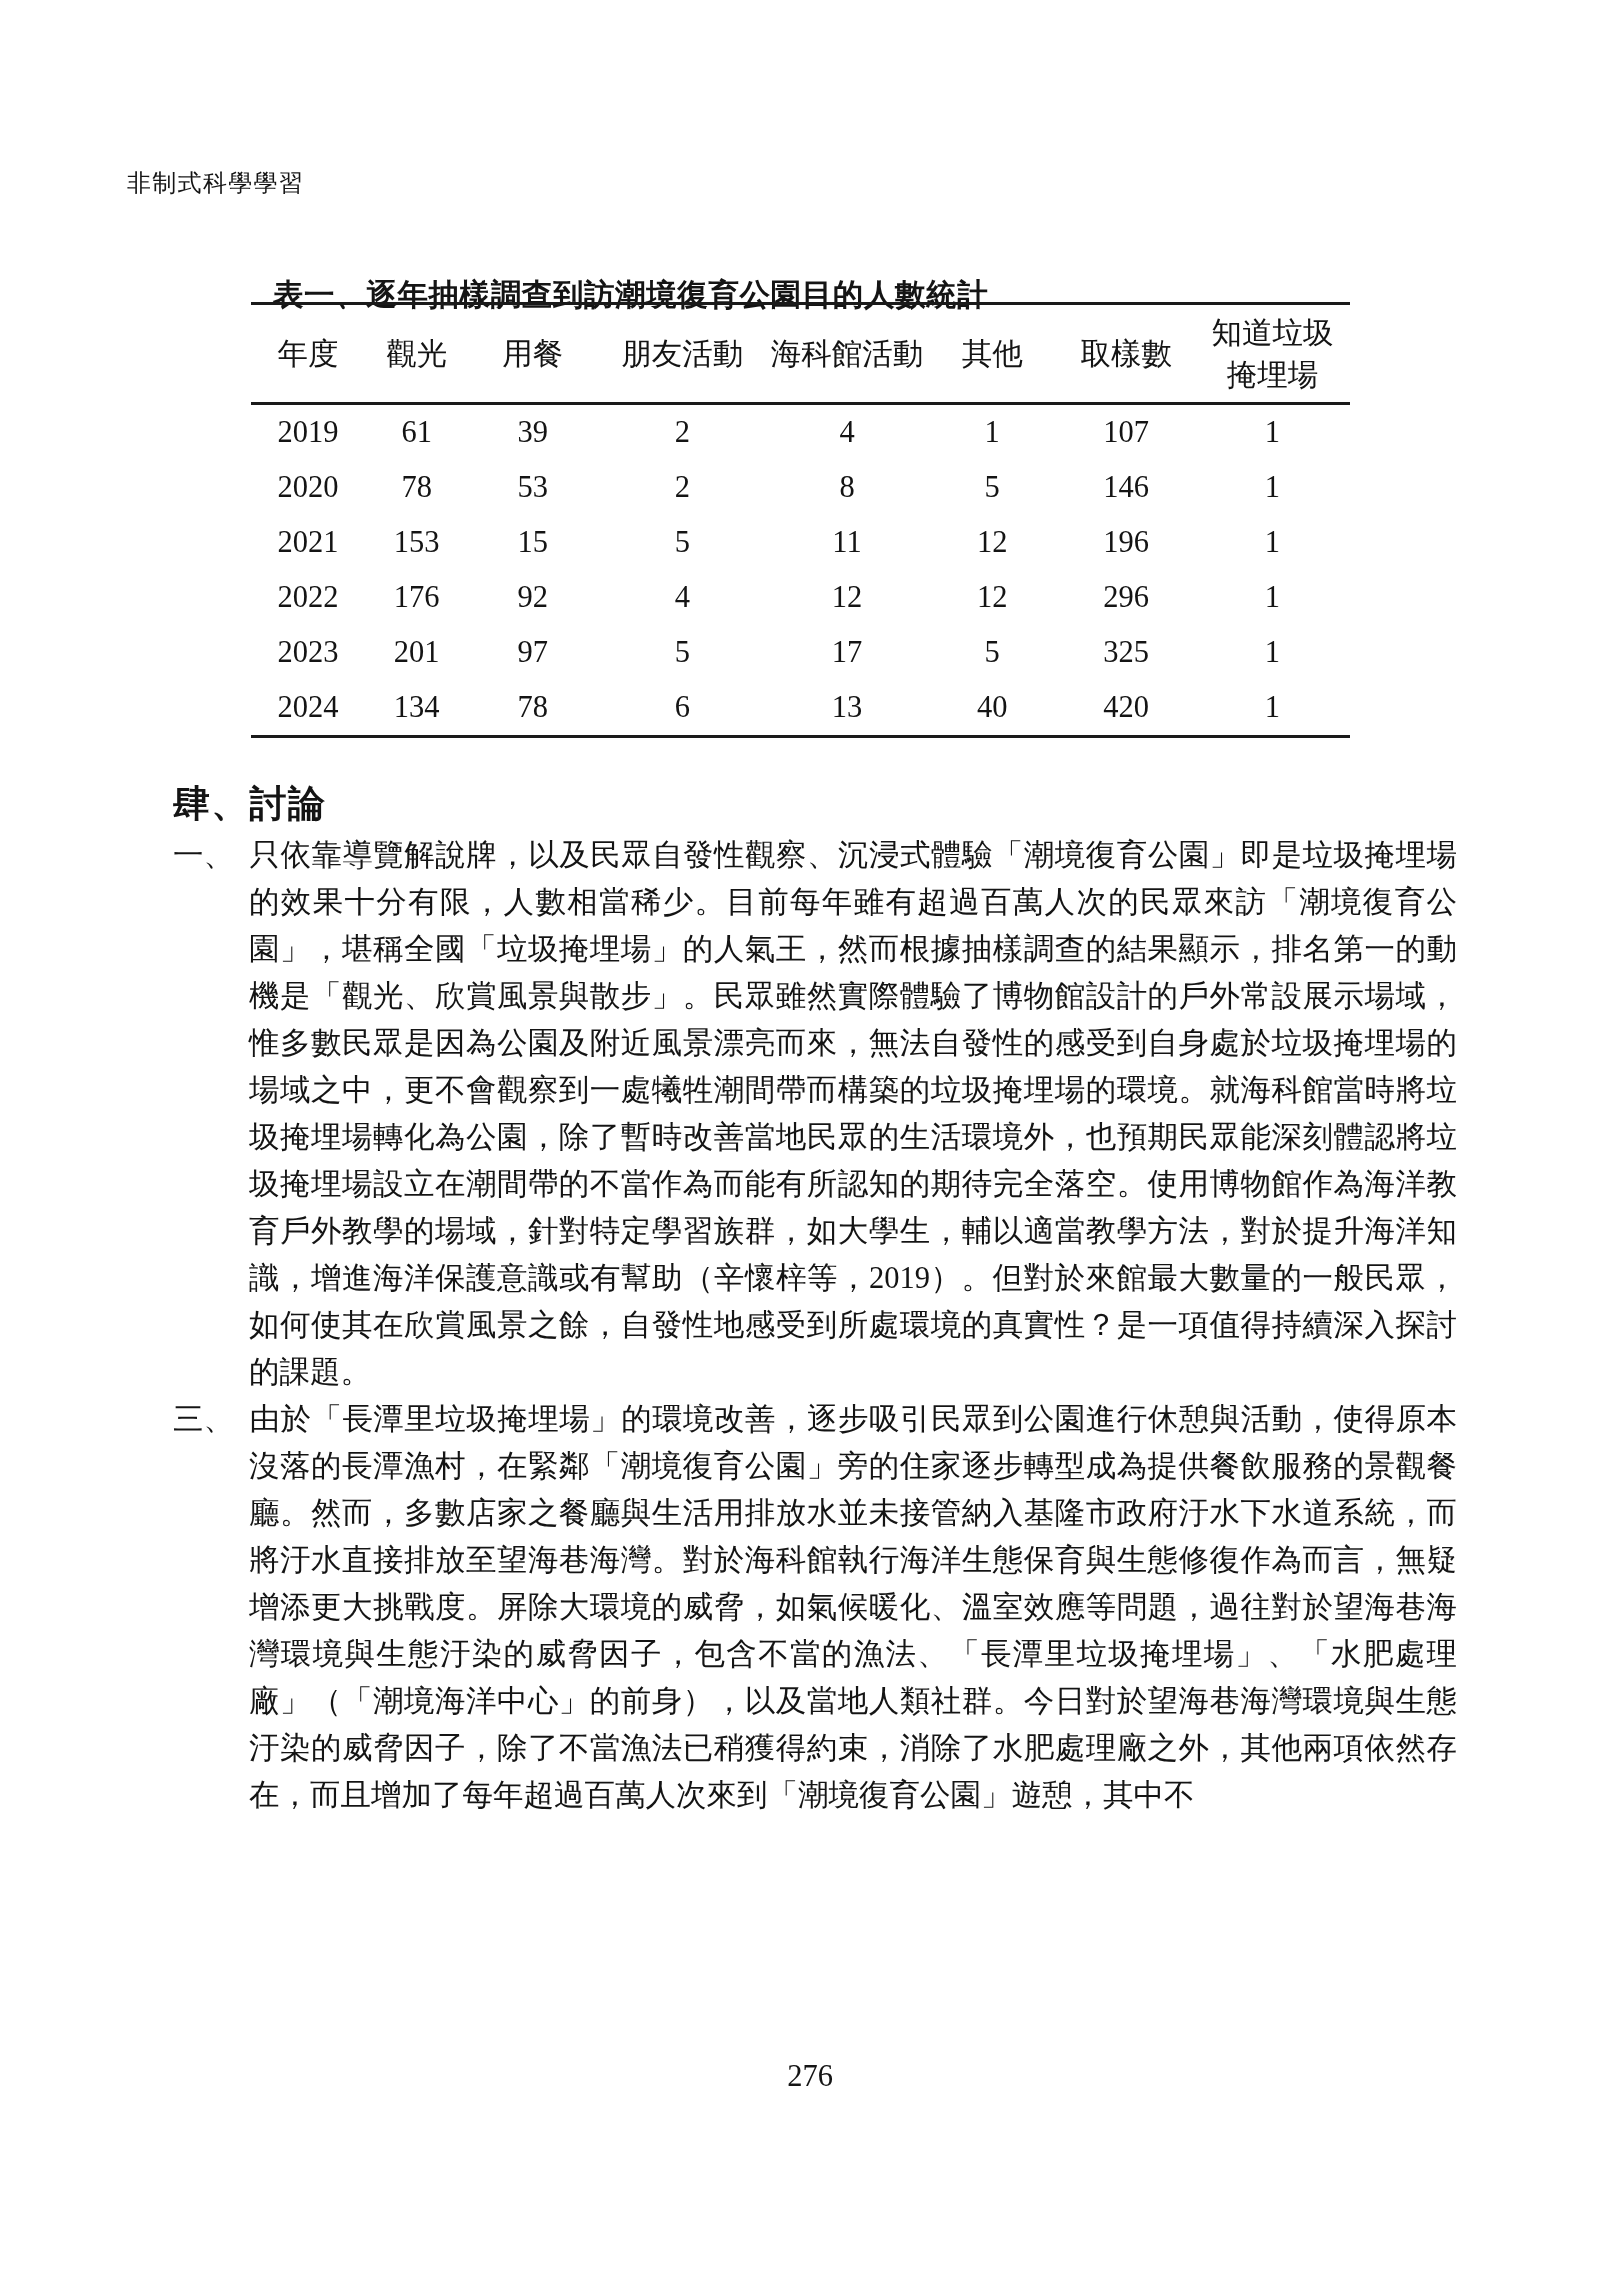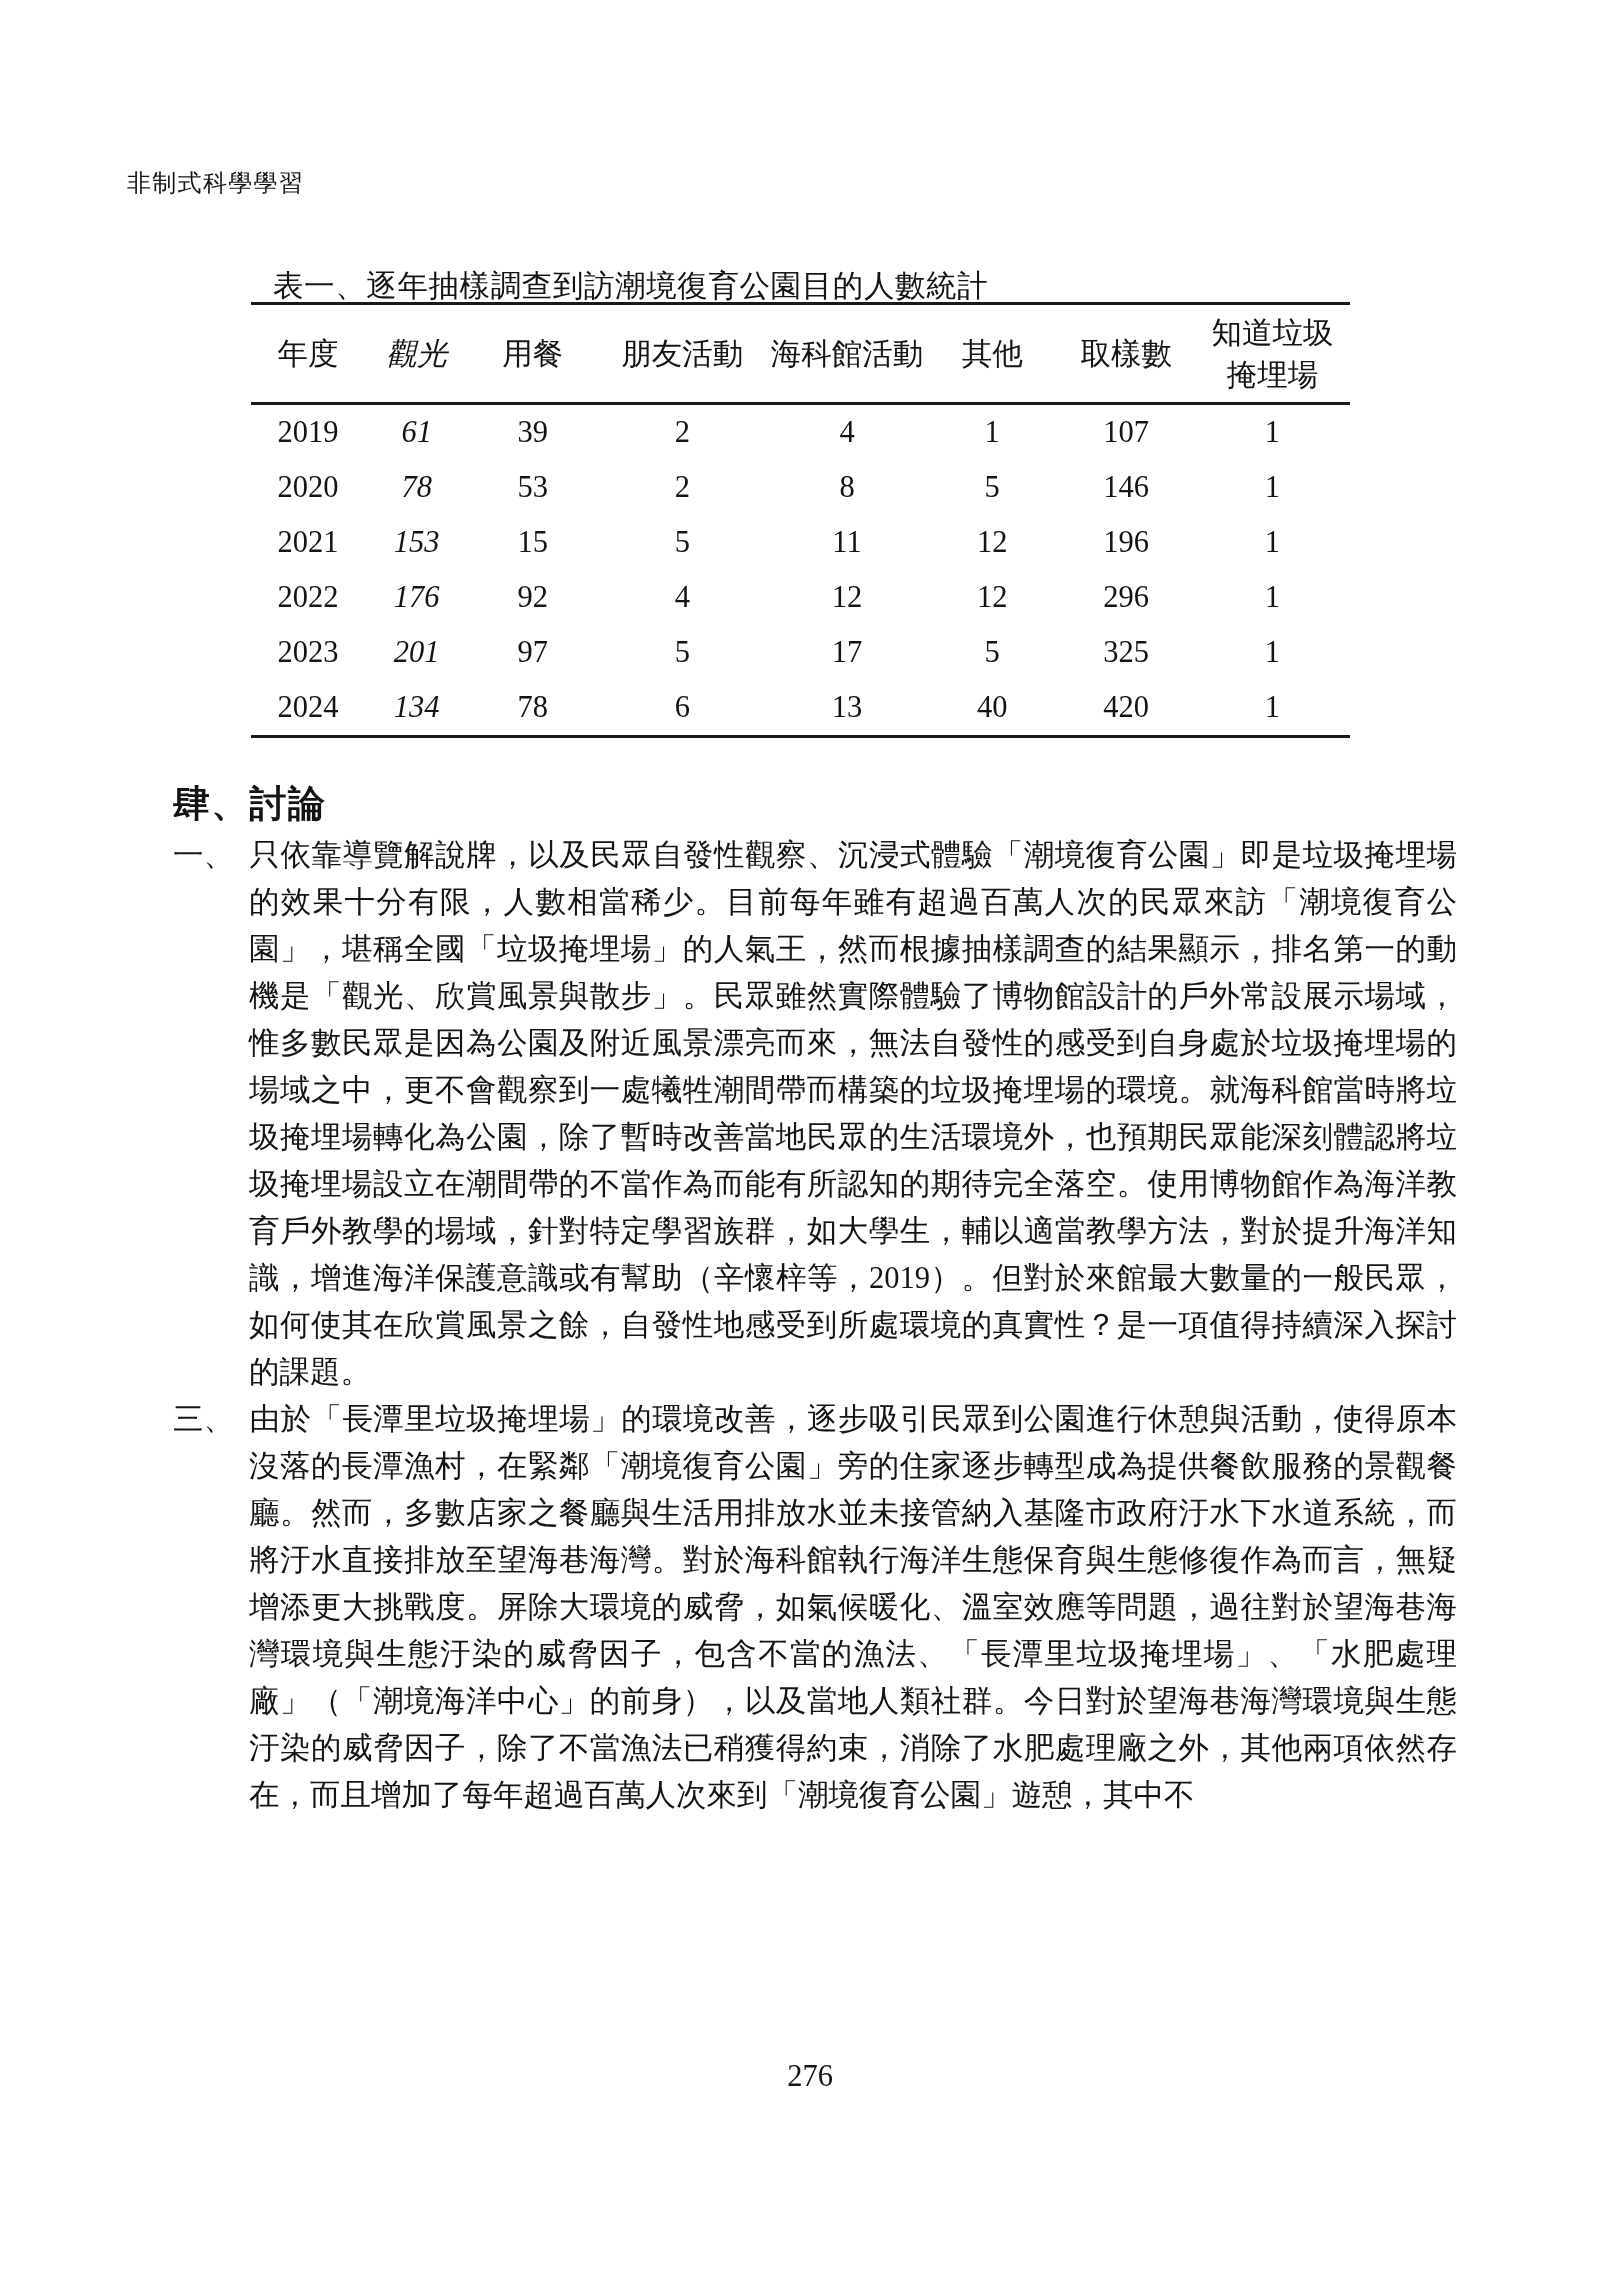--- a/index.html
+++ b/index.html
@@ -19,23 +19,23 @@
     position: absolute;
     left: 127px;
     top: 169px;
     font-size: 24px;
     line-height: 1.2;
     letter-spacing: 1.3px;
   }
   .table-title {
     position: absolute;
     left: 273px;
-    top: 266px;
-    font-size: 30.5px;
-    font-weight: normal;
+    top: 275px;
+    font-size: 30.5px;
+    font-weight: bold;
     letter-spacing: 0.6px;
   }
   .data-table {
     position: absolute;
     left: 251px;
     top: 302px;
     width: 1099px;
     border-collapse: collapse;
     table-layout: fixed;
     border-top: 3.8px solid #1a1a1a;
@@ -52,21 +52,21 @@
     height: 97px;
     border-bottom: 3.2px solid #1a1a1a;
     white-space: pre-line;
     line-height: 42px;
   }
   .data-table tbody td {
     height: 55px;
     text-align: center;
   }
   .data-table th:nth-child(1), .data-table td:nth-child(1) { width: 114px; }
-  .data-table th:nth-child(2), .data-table td:nth-child(2) { width: 103px; font-style: italic; }
+  .data-table th:nth-child(2), .data-table td:nth-child(2) { width: 103px; }
   .data-table th:nth-child(3), .data-table td:nth-child(3) { width: 129px; }
   .data-table th:nth-child(4), .data-table td:nth-child(4) { width: 170px; }
   .data-table th:nth-child(5), .data-table td:nth-child(5) { width: 159px; }
   .data-table th:nth-child(6), .data-table td:nth-child(6) { width: 131px; }
   .data-table th:nth-child(7), .data-table td:nth-child(7) { width: 137px; }
   .data-table th:nth-child(8), .data-table td:nth-child(8) { width: 155px; }
   .section-heading {
     position: absolute;
     left: 173px;
     top: 779px;

